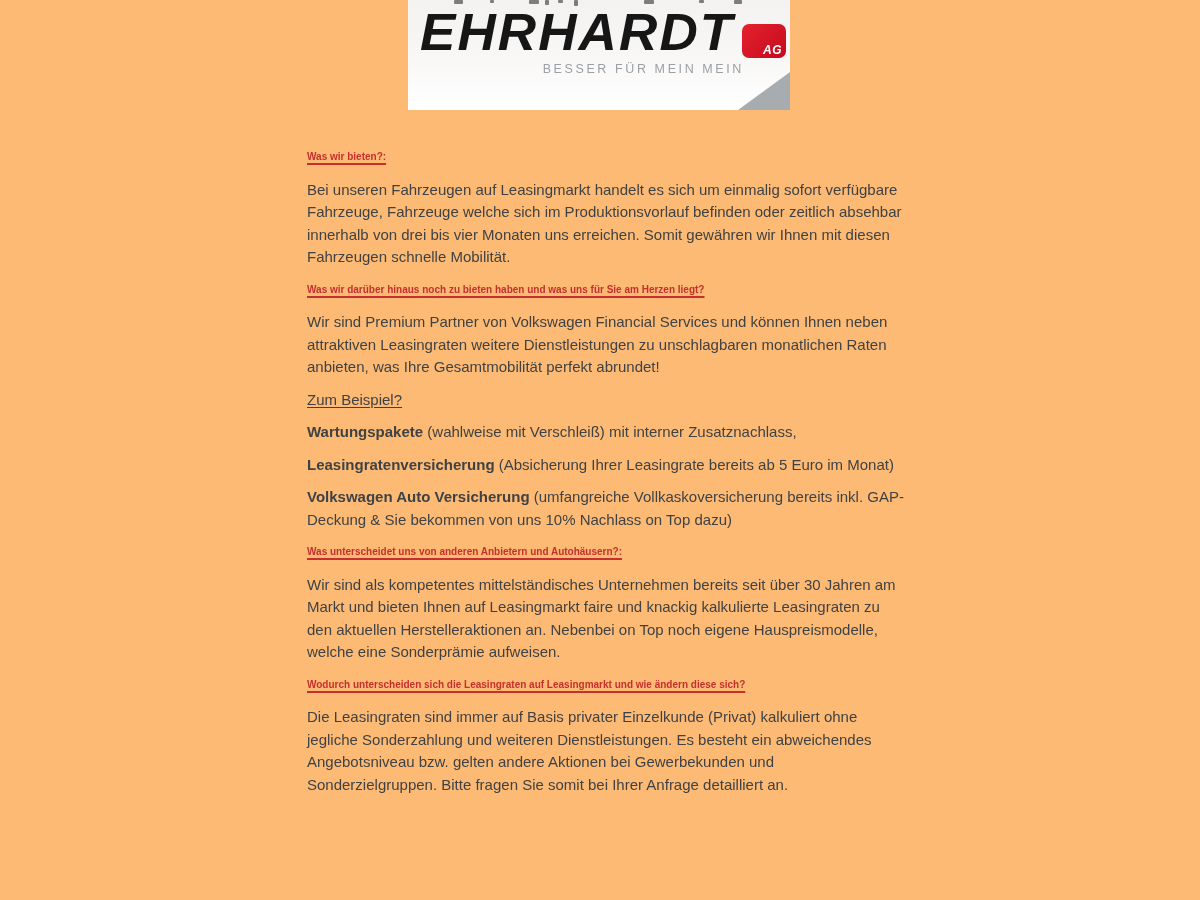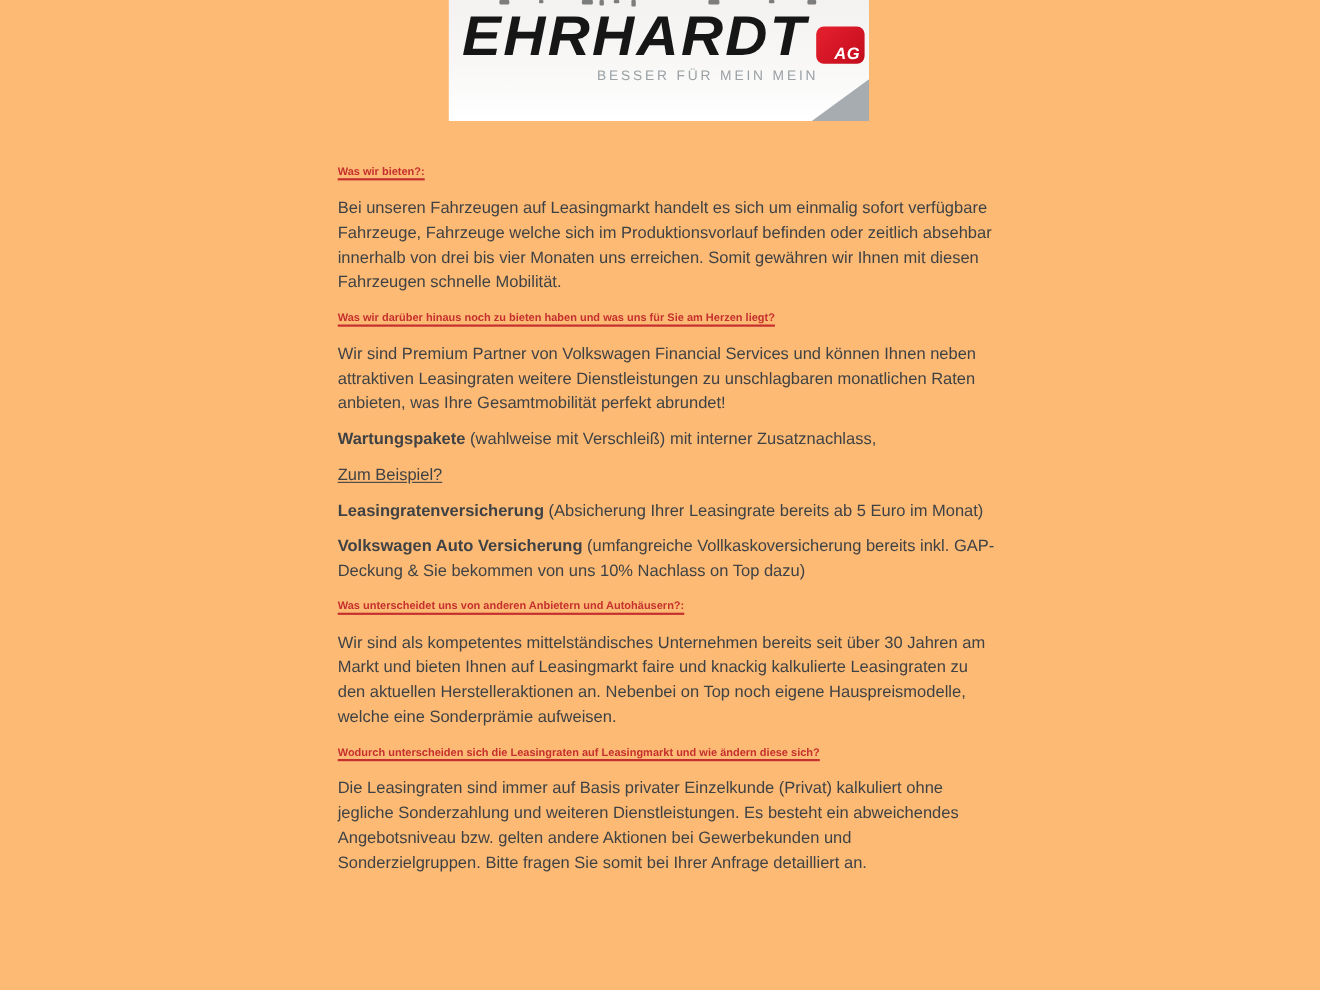--- a/index.html
+++ b/index.html
@@ -30,21 +30,21 @@
     transform:scaleX(1.04);transform-origin:left center;
   }
   .badge{
     position:absolute;left:334px;top:24px;width:44px;height:34px;
     border-radius:7px;
     background:linear-gradient(135deg,var(--badge-red-a) 0%,var(--badge-red-b) 100%);
     display:flex;align-items:flex-end;justify-content:flex-end;
     padding:3px 4px;
   }
   .badge-text{
-    color:#ffffff;font-size:15px;font-weight:bold;font-style:italic;
+    color:#ffffff;font-size:12px;font-weight:bold;font-style:italic;
     letter-spacing:.5px;line-height:10px;
   }
   .tagline{
     position:absolute;top:62px;right:46px;
     font-size:12.5px;letter-spacing:2.6px;color:var(--tagline-gray);
     white-space:nowrap;
   }
   .corner-triangle{position:absolute;right:0;bottom:0;display:block;}
   .remnant{position:absolute;top:0;background:#7d7d7d;border-radius:1px;}
   .r1{left:46px;width:9px;height:4px;}
@@ -101,23 +101,23 @@
   </div>
 
   <div class="content">
 
     <h2 class="red-heading nowrap">Was wir bieten?:</h2>
     <p>Bei unseren Fahrzeugen auf Leasingmarkt handelt es sich um einmalig sofort verfügbare Fahrzeuge, Fahrzeuge welche sich im Produktionsvorlauf befinden oder zeitlich absehbar innerhalb von drei bis vier Monaten uns erreichen. Somit gewähren wir Ihnen mit diesen Fahrzeugen schnelle Mobilität.</p>
 
     <h2 class="red-heading nowrap">Was wir darüber hinaus noch zu bieten haben und was uns für Sie am Herzen liegt?</h2>
     <p>Wir sind Premium Partner von Volkswagen Financial Services und können Ihnen neben attraktiven Leasingraten weitere Dienstleistungen zu unschlagbaren monatlichen Raten anbieten, was Ihre Gesamtmobilität perfekt abrundet!</p>
 
+    <p><span class="example-label">Zum Beispiel?</span></p>
+
     <p><span class="lead">Wartungspakete</span><span> (wahlweise mit Verschleiß) mit interner Zusatznachlass,</span></p>
-
-    <p><span class="example-label">Zum Beispiel?</span></p>
 
 
     <p><span class="lead">Leasingratenversicherung</span><span> (Absicherung Ihrer Leasingrate bereits ab 5 Euro im Monat)</span></p>
 
     <p><span class="lead">Volkswagen Auto Versicherung</span><span> (umfangreiche Vollkaskoversicherung bereits inkl. GAP-Deckung &amp; Sie bekommen von uns </span><span class="ul">10% Nachlass on Top dazu</span><span>)</span></p>
 
     <h2 class="red-heading nowrap">Was unterscheidet uns von anderen Anbietern und Autohäusern?:</h2>
     <p>Wir sind als kompetentes mittelständisches Unternehmen bereits seit über 30 Jahren am Markt und bieten Ihnen auf Leasingmarkt faire und knackig kalkulierte Leasingraten zu den aktuellen Herstelleraktionen an. Nebenbei on Top noch eigene Hauspreismodelle, welche eine Sonderprämie aufweisen.</p>
 
     <h2 class="red-heading">Wodurch unterscheiden sich die Leasingraten auf Leasingmarkt und wie ändern diese sich?</h2>

